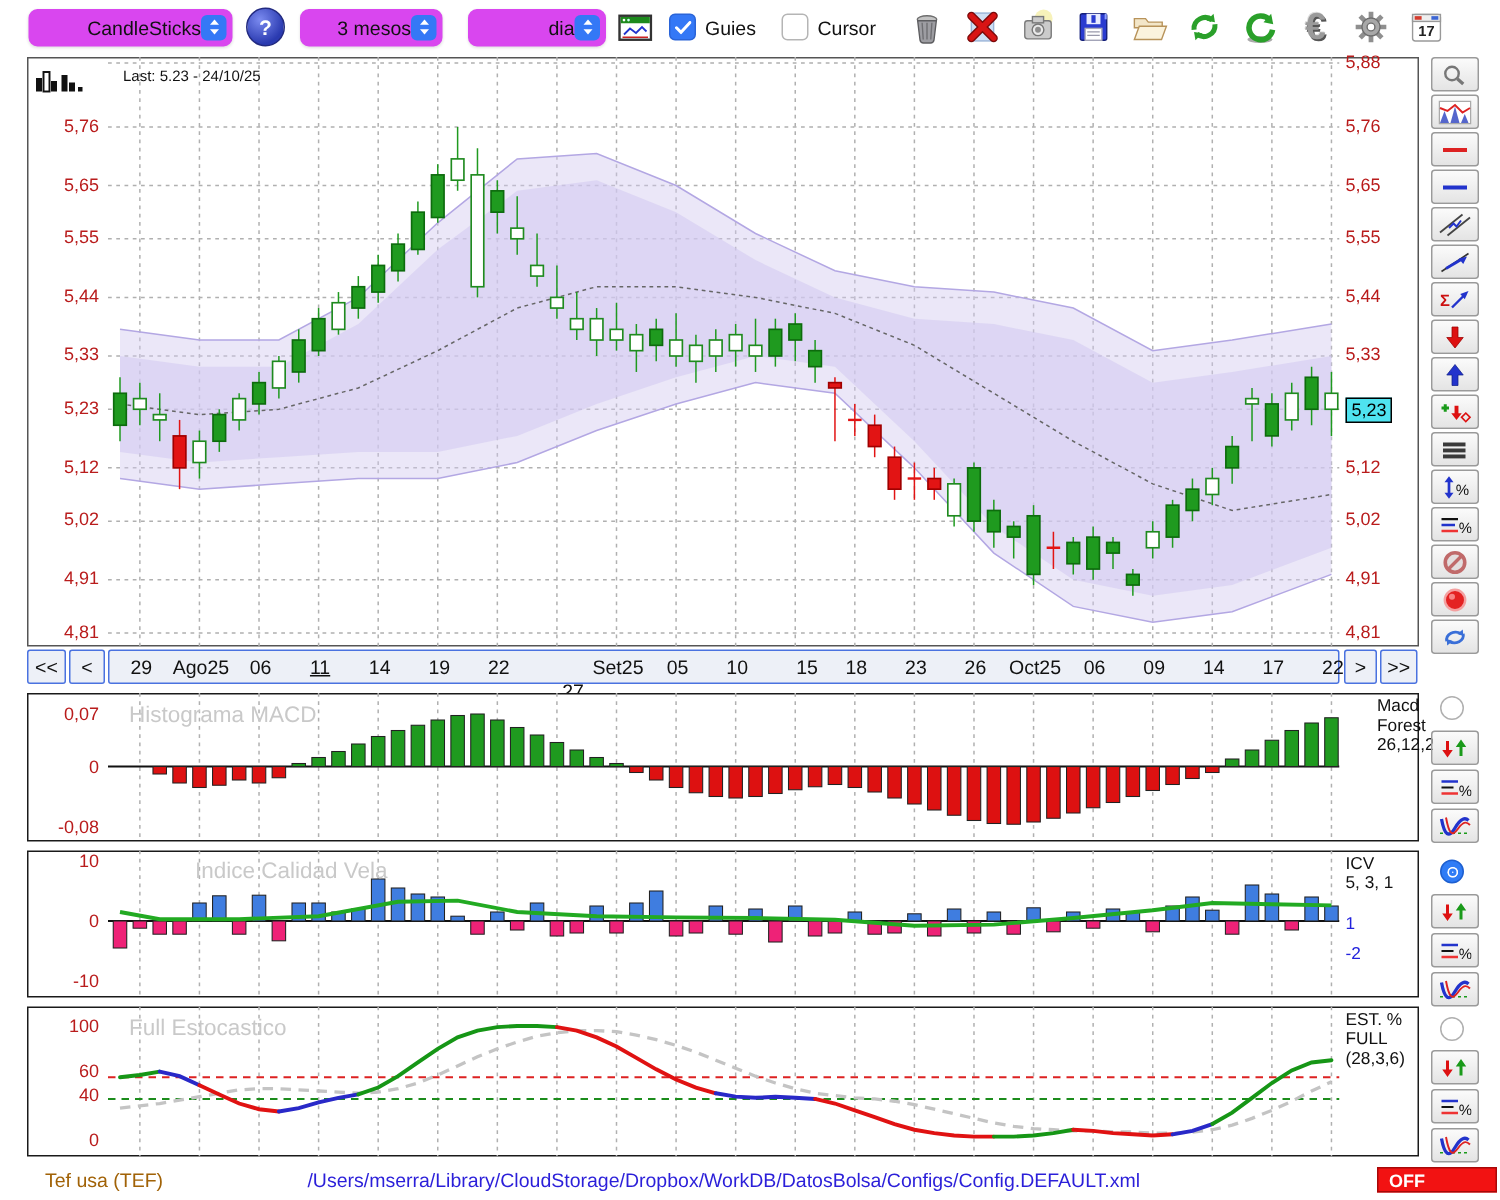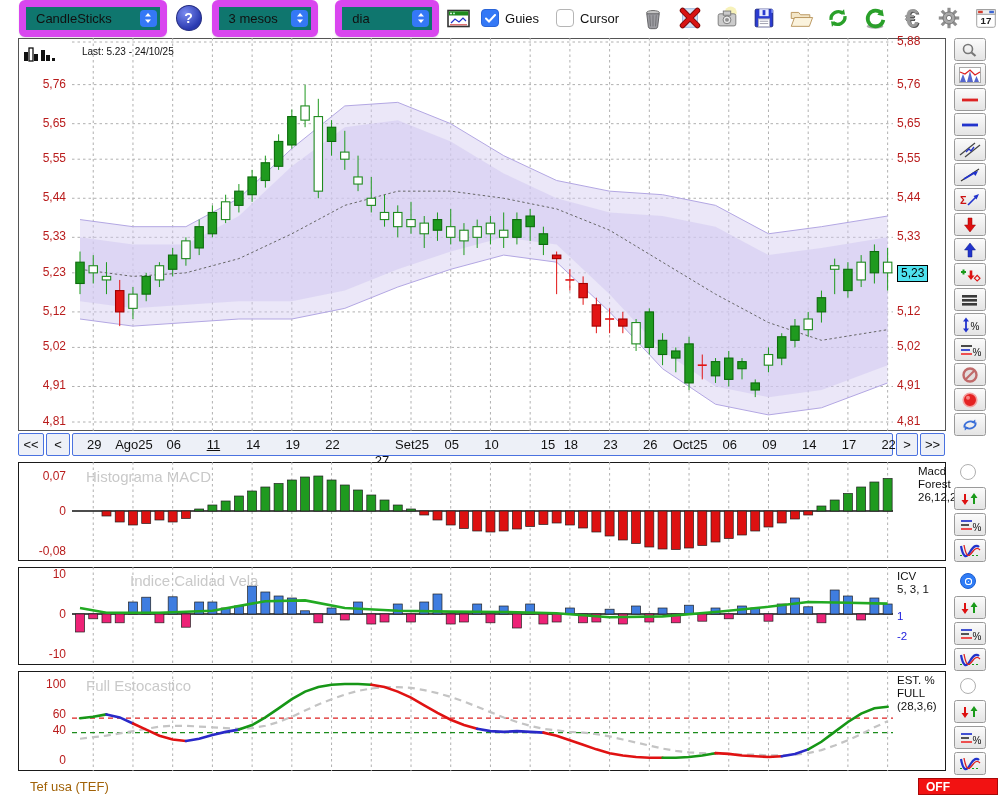--- a/index.html
+++ b/index.html
@@ -1,22 +1,22 @@
 <!DOCTYPE html>
 <html><head>
 <meta charset="utf-8">
 <style>
   html,body{margin:0;padding:0;background:#fff;}
   #app{position:relative;width:1000px;height:800px;background:#fff;
        font-family:"Liberation Sans",sans-serif;overflow:hidden;}
   
   .toolbar{position:absolute;left:0;top:0;width:1000px;height:36px;background:#fff;z-index:5;
            display:flex;align-items:center;}
-  .select{display:flex;align-items:center;justify-content:space-between;height:23px;
-          background:#0f766e;border:7px solid #d946ef;border-radius:6px;
+  .select{display:flex;align-items:center;justify-content:flex-end;height:23px;
+          background:#d946ef;border:1px solid #d946ef;border-radius:6px;
           box-shadow:0 1px 2px rgba(0,0,0,.12);font-size:13px;color:#111;cursor:default;}
   .select .lbl{padding-left:10px;}
   .stepper{width:17px;height:17px;margin-right:3px;border-radius:4px;background:#3478f6;
            display:flex;align-items:center;justify-content:center;}
   .helpbtn{width:24px;height:24px;border-radius:50%;
            background:radial-gradient(circle at 35% 30%,#7b8bf0,#2a3ab0 70%);
            color:#fff;font-weight:bold;font-size:14px;display:flex;align-items:center;justify-content:center;
            border:1px solid #222a80;}
   .chk{display:flex;align-items:center;gap:6px;font-size:13px;color:#111;}
   .chkbox{width:16px;height:16px;border-radius:4px;border:1px solid #b5b5b5;background:#fff;}
@@ -392,21 +392,21 @@
       <span class="dtick" style="left: 60.96px;">Ago25</span>
       <span class="dtick" style="left: 100.68px;">06</span>
       <span class="dtick" style="left: 140.4px; text-decoration: underline;">11</span>
       <span class="dtick" style="left: 180.12px;">14</span>
       <span class="dtick" style="left: 219.84px;">19</span>
       <span class="dtick" style="left: 259.56px;">22</span>
       <span class="dtick" style="left: 309px; margin-top: 16px;">27</span>
       <span class="dtick" style="left: 339px;">Set25</span>
       <span class="dtick" style="left: 378.72px;">05</span>
       <span class="dtick" style="left: 418.44px;">10</span>
-      <span class="dtick" style="left: 475px;">15</span>
+      <span class="dtick" style="left: 465px;">15</span>
       <span class="dtick" style="left: 497.88px;">18</span>
       <span class="dtick" style="left: 537.6px;">23</span>
       <span class="dtick" style="left: 577.32px;">26</span>
       <span class="dtick" style="left: 617.04px;">Oct25</span>
       <span class="dtick" style="left: 656.76px;">06</span>
       <span class="dtick" style="left: 696.48px;">09</span>
       <span class="dtick" style="left: 736.2px;">14</span>
       <span class="dtick" style="left: 775.92px;">17</span>
       <span class="dtick" style="left: 815.64px;">22</span>
     </div>
@@ -831,20 +831,21 @@
       <svg width="22" height="16" viewBox="0 0 22 16">
           <line x1="1" y1="12.5" x2="21" y2="12.5" stroke="#1a9a1a" stroke-dasharray="2,2"></line>
           <path d="M2 3 C4 14,7 16,11 9 S18 2,20 4" stroke="#2233cc" fill="none" stroke-width="2.2"></path>
           <path d="M5 2 C7 13,9 15,13 9.5 S19 5,21 7" stroke="#dd2222" fill="none" stroke-width="1.3"></path>
         </svg>
     </div>
   </div>
 
   <div class="status">
     <span class="sym">Tef usa (TEF)</span>
+    <span class="cfg">/Users/mserra/Library/CloudStorage/Dropbox/WorkDB/DatosBolsa/Configs/Config.DEFAULT.xml</span>
     <span class="off">OFF</span>
   </div>
 
 <div class="ylab" style="left: 897px; top: 34px; text-align: left; width: 44px;">5,88</div>
     <div class="ylab" style="left: 20px; top: 76.6168px;">5,76</div>
     <div class="ylab" style="left: 897px; top: 76.6168px; text-align: left; width: 44px;">5,76</div>
     <div class="ylab" style="left: 20px; top: 115.682px;">5,65</div>
     <div class="ylab" style="left: 897px; top: 115.682px; text-align: left; width: 44px;">5,65</div>
     <div class="ylab" style="left: 20px; top: 151.196px;">5,55</div>
     <div class="ylab" style="left: 897px; top: 151.196px; text-align: left; width: 44px;">5,55</div>

